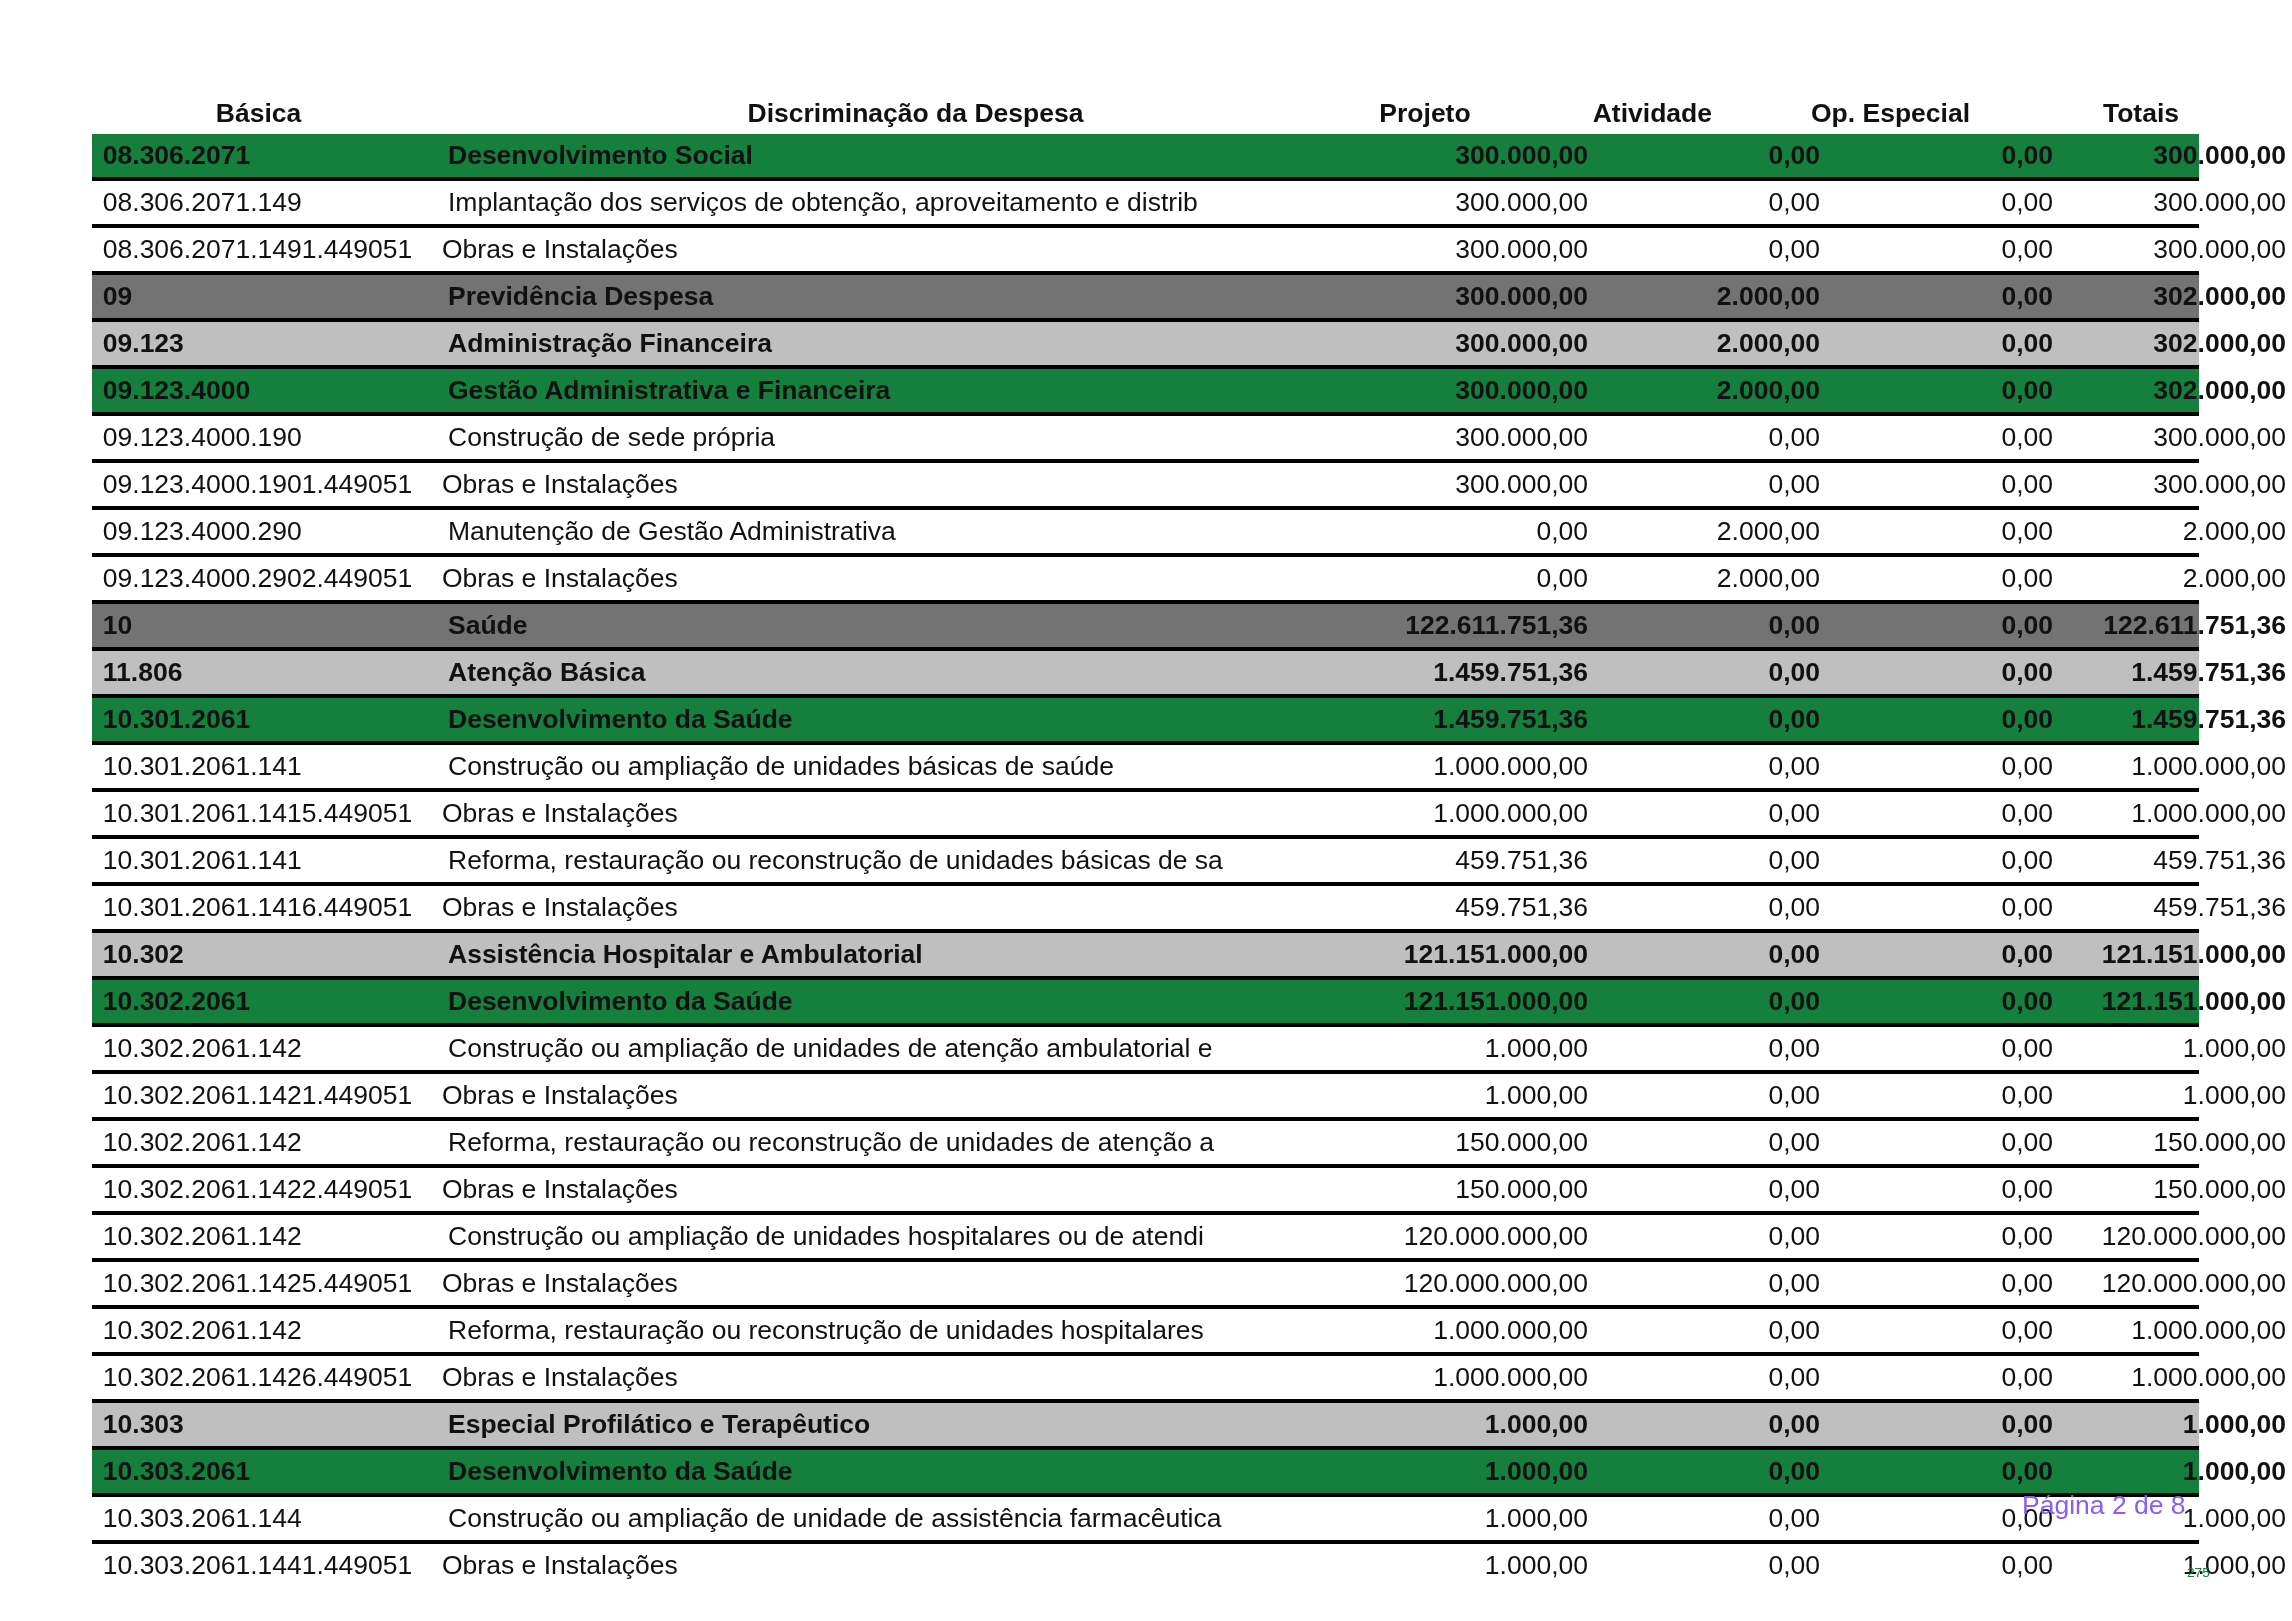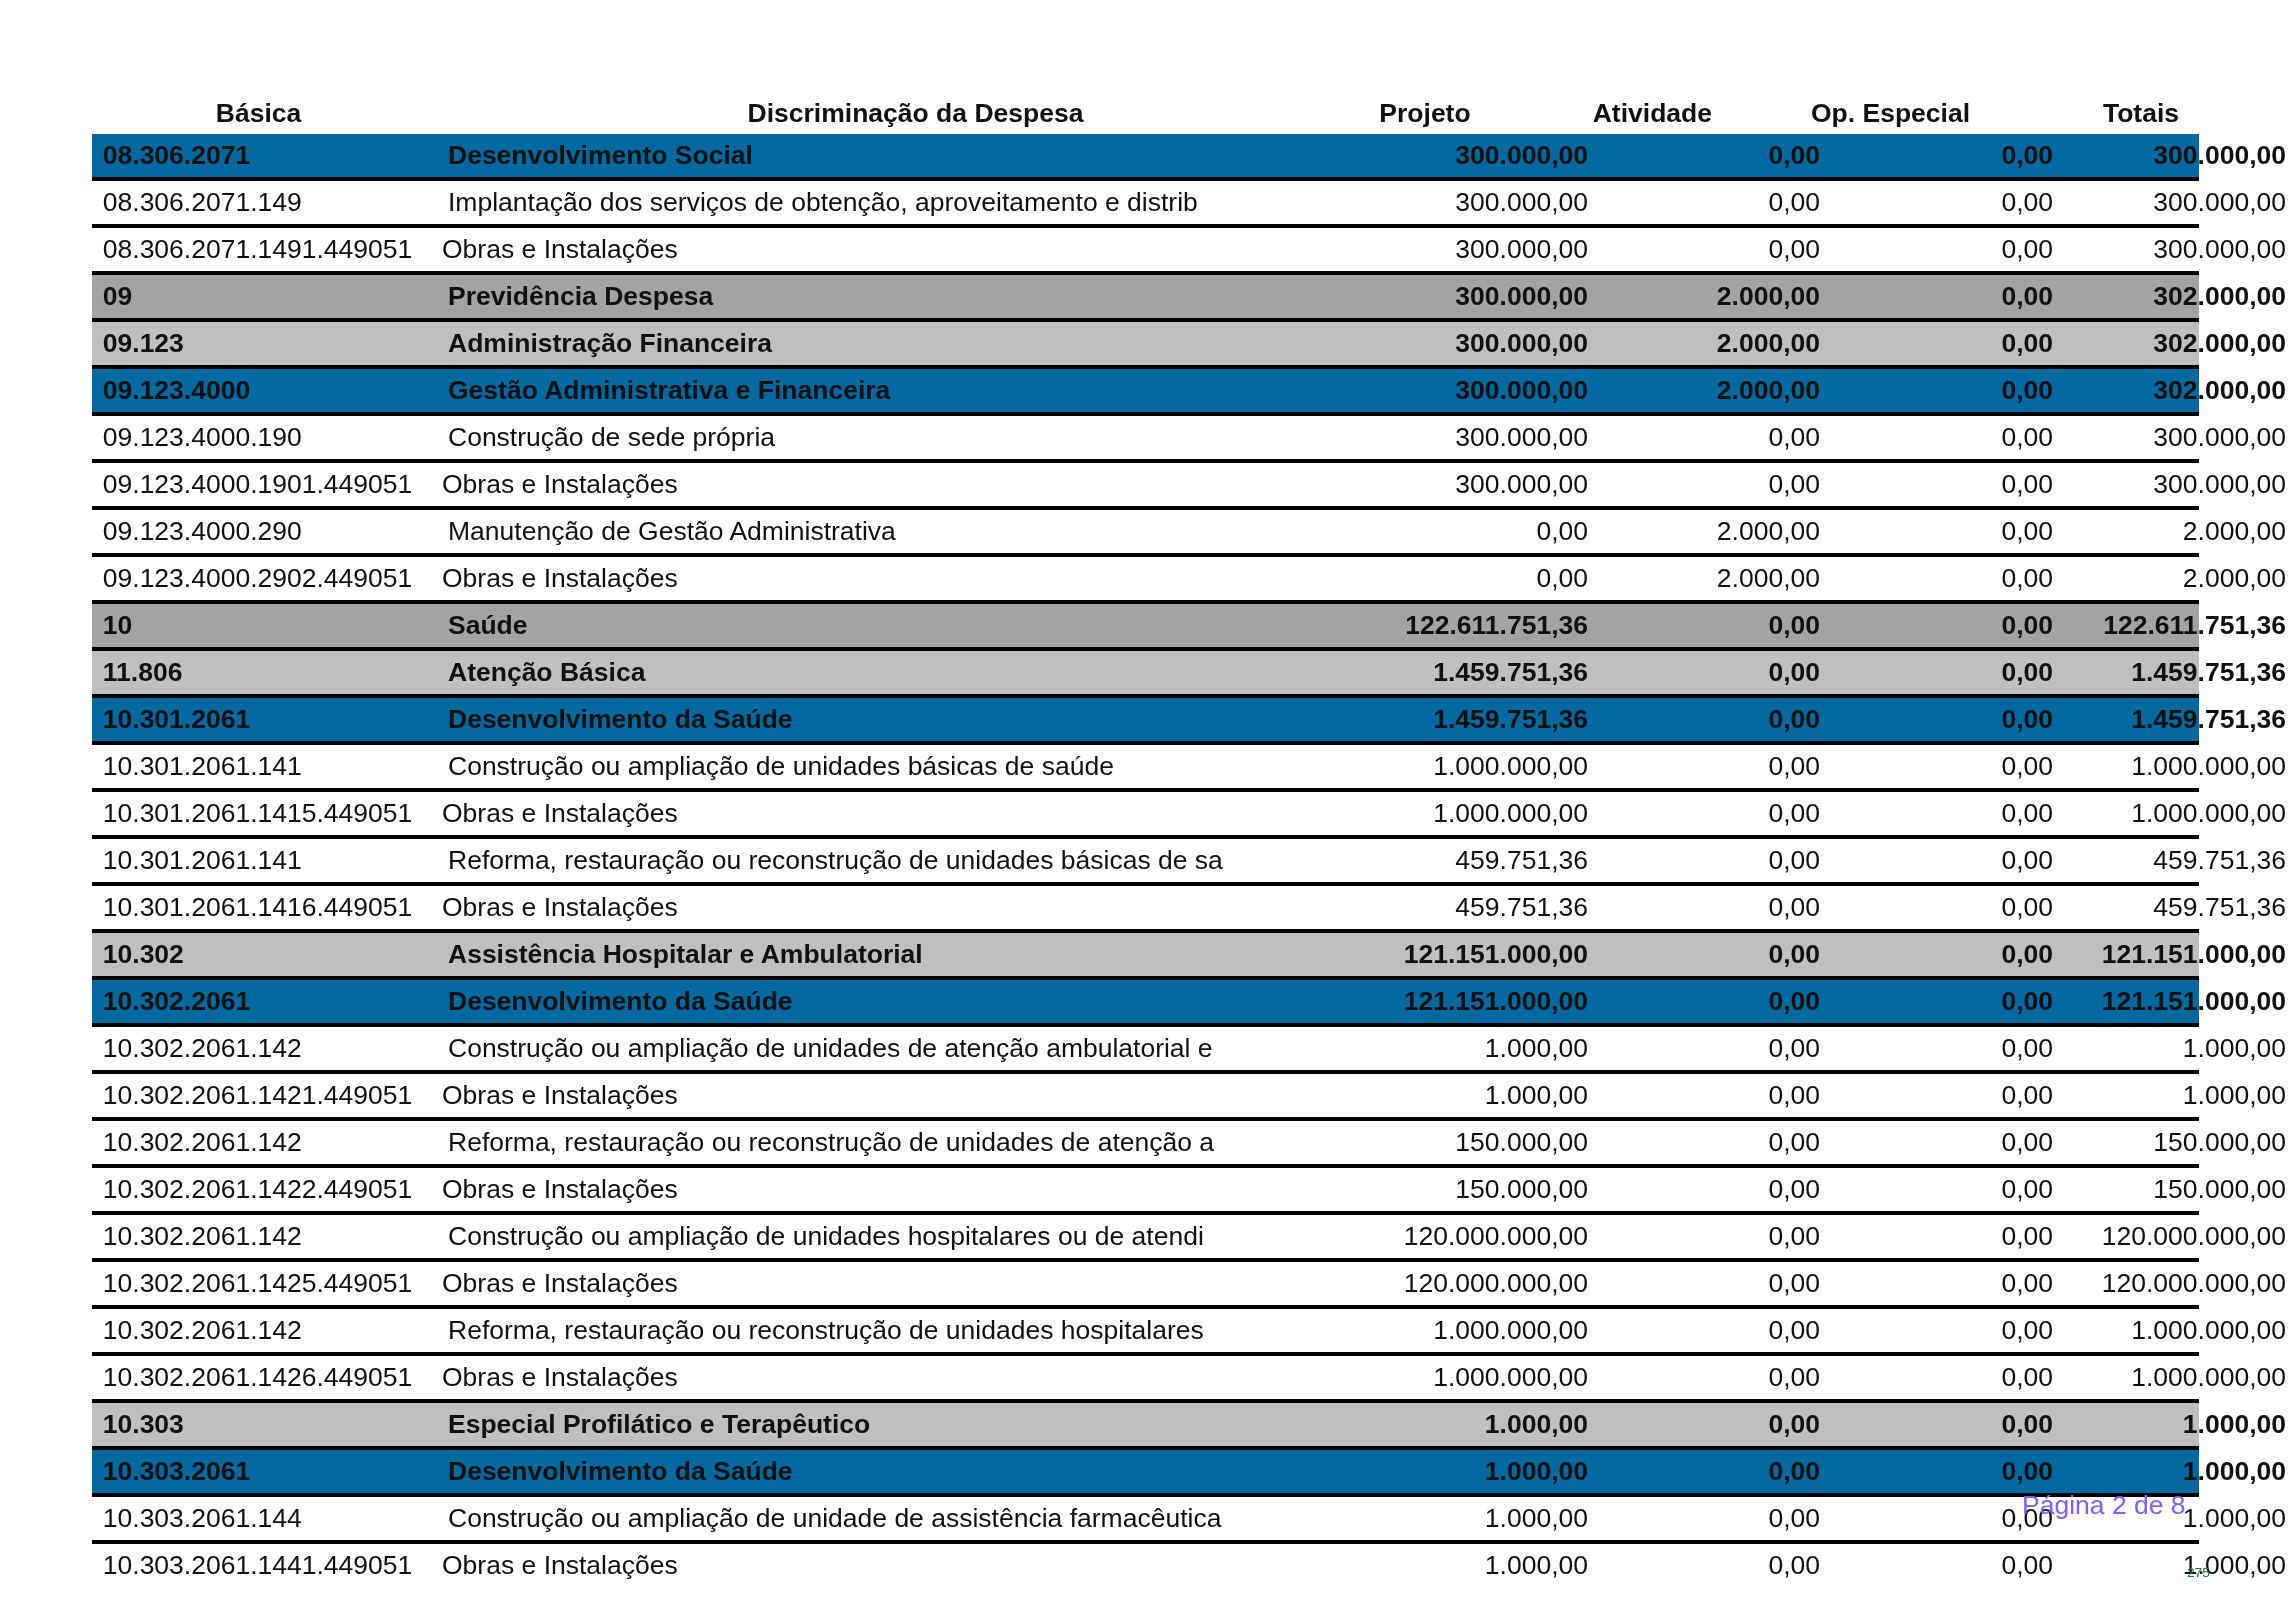--- a/index.html
+++ b/index.html
@@ -16,23 +16,23 @@
   .c-proj { left:1078px; width:418px; text-align:right; }
   .c-ativ { left:1353px; width:375px; text-align:right; }
   .c-oper { left:1588px; width:373px; text-align:right; }
   .c-tot  { left:1843px; width:351px; text-align:right; }
   .hdr .c-code { left:88px; width:157px; text-align:center; }
   .hdr .c-desc { left:490px; width:667px; text-align:center; }
   .hdr .c-proj { left:1235px; width:196px; text-align:center; }
   .hdr .c-ativ { left:1424px; width:196px; text-align:right; }
   .hdr .c-oper { left:1666px; width:265px; text-align:center; }
   .hdr .c-tot  { left:1941px; width:216px; text-align:center; }
-  .row.l1 { background:#a3a3a3; font-weight:bold; }
+  .row.l1 { background:#737373; font-weight:bold; }
   .row.l2 { background:#bfbfbf; font-weight:bold; }
-  .row.l3 { background:#0369a1; font-weight:bold; }
+  .row.l3 { background:#15803d; font-weight:bold; }
   .row.l4, .row.l5 { background:#ffffff; }
   .row.l5 .c-desc { left:350px; }
   .row + .row { border-top:4px solid #000000; }
   .footer { position:absolute; left:1990px; top:1490px; font-size:26.5px; color:#8b5cf6;margin-left:32px; }
   .stamp { position:absolute; left:2187px; top:1565px; font-size:13.7px; color:#15803d; }
 </style>
 </head>
 <body>
 
 <div class="page">

